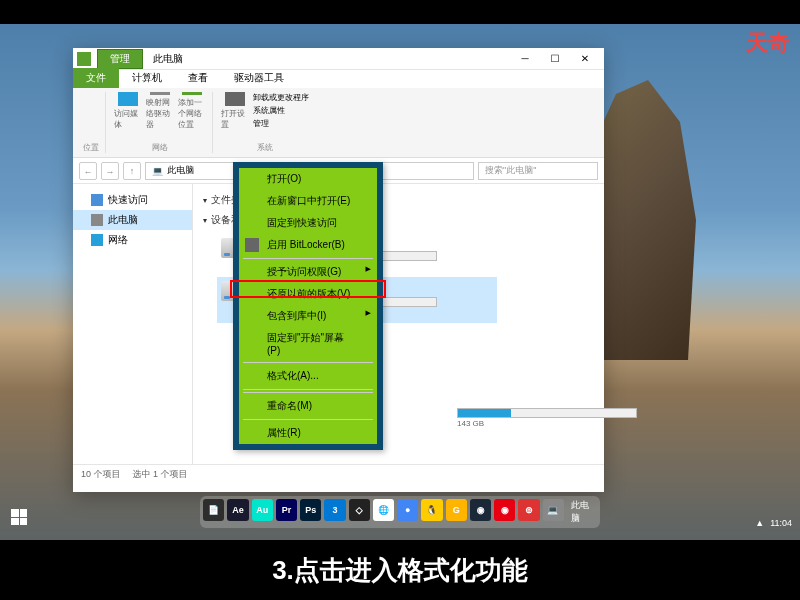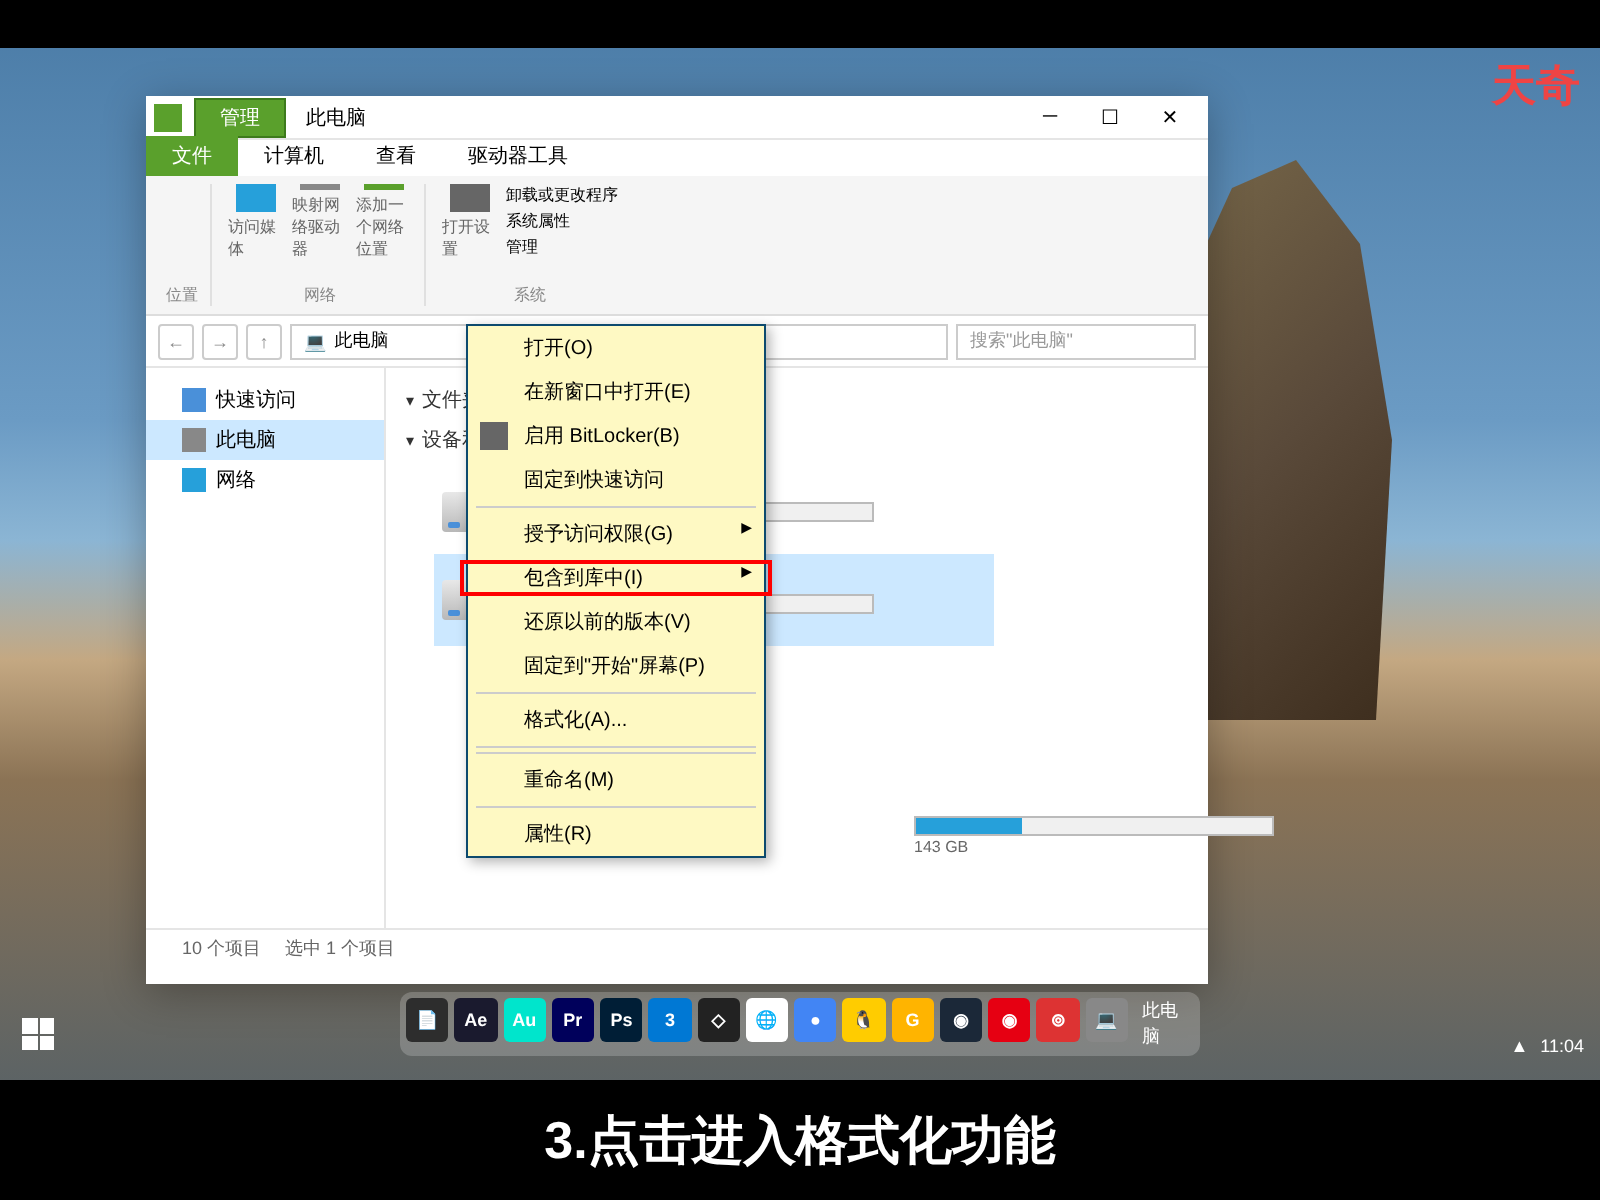--- a/index.html
+++ b/index.html
@@ -36,31 +36,31 @@
 .sidebar-item{padding:3px 8px 3px 18px;display:flex;align-items:center;gap:5px;font-size:10px;cursor:pointer}
 .sidebar-item.selected{background:#cce8ff}
 .sb-ico{width:12px;height:12px}
 .content{flex:1;padding:6px 10px;position:relative}
 .section-header{font-size:10px;color:#333;padding:3px 0;display:flex;align-items:center;gap:4px}
 .folder-grid{display:flex;flex-wrap:wrap;gap:8px;padding:4px 0 10px 14px}
 .folder-item{display:flex;align-items:center;gap:6px;width:160px;padding:3px;cursor:pointer}
 .folder-ico{width:28px;height:24px;background:linear-gradient(180deg,#ffe9a8 0%,#ffc94a 100%);border-radius:2px;position:relative}
 .folder-ico::before{content:"";position:absolute;top:-3px;left:2px;width:10px;height:3px;background:#ffc94a;border-radius:2px 2px 0 0}
 .drive-list{padding:4px 0 0 14px}
-.drive-item{display:flex;align-items:center;gap:8px;padding:4px;cursor:pointer;width:280px}
+.drive-item{display:flex;gap:8px;padding:4px;cursor:pointer;width:280px}
 .drive-item.selected{background:#cce8ff}
 .drive-ico{width:28px;height:20px;background:linear-gradient(180deg,#e8e8e8 0%,#b8b8b8 100%);border-radius:2px;position:relative}
 .drive-ico::after{content:"";position:absolute;bottom:2px;left:3px;width:6px;height:3px;background:#4a90d9;border-radius:1px}
 .drive-info{flex:1}
 .drive-name{font-size:10px}
 .drive-bar{width:180px;height:10px;border:1px solid #bbb;margin-top:2px;background:#f0f0f0;position:relative}
 .drive-fill{height:100%;background:#26a0da}
 .drive-sub{font-size:8px;color:#666;margin-top:1px}
-.status-bar{height:20px;border-top:1px solid #e5e5e5;padding:0 18px;display:flex;align-items:center;font-size:9px;color:#666;gap:12px}
-.context-menu{position:absolute;left:233px;top:162px;width:150px;background:#fef9c3;border:1px solid #0c4a6e;box-shadow:2px 2px 6px rgba(0,0,0,.3);z-index:100}
+.status-bar{height:20px;border-top:1px solid #e5e5e5;padding:0 8px;display:flex;align-items:center;font-size:9px;color:#666;gap:12px}
+.context-menu{position:absolute;left:233px;top:162px;width:150px;background:#84cc16;border:6px solid #0c4a6e;box-shadow:2px 2px 6px rgba(0,0,0,.3);z-index:100}
 .ctx-item{padding:4px 20px 4px 28px;font-size:10px;cursor:pointer;position:relative}
 .ctx-item.has-sub::after{content:"▶";position:absolute;right:6px;font-size:7px}
 .ctx-sep{height:1px;background:#ccc;margin:2px 4px}
 .ctx-ico{position:absolute;left:6px;width:14px;height:14px}
 .highlight-box{position:absolute;left:230px;top:280px;width:156px;height:18px;border:2px solid #ff0000;z-index:101;pointer-events:none}
 .dock{position:absolute;bottom:72px;left:50%;transform:translateX(-50%);display:flex;gap:3px;padding:3px;background:rgba(255,255,255,.2);border-radius:6px}
 .dock-icon{width:22px;height:22px;border-radius:3px;display:flex;align-items:center;justify-content:center;font-size:9px;color:#fff;font-weight:bold}
 .tray{position:absolute;bottom:72px;right:8px;display:flex;align-items:center;gap:6px;font-size:9px;color:#fff}
 .start-btn{position:absolute;bottom:72px;left:8px;width:22px;height:22px;display:flex;align-items:center;justify-content:center}
 .win-logo{width:16px;height:16px;display:grid;grid-template-columns:1fr 1fr;grid-template-rows:1fr 1fr;gap:1px}
@@ -204,26 +204,26 @@
 
   <div class="status-bar">
     <span>10 个项目</span>
     <span>选中 1 个项目</span>
   </div>
 </div>
 
 <div class="context-menu" id="ctx-menu">
     <div class="ctx-item">打开(O)</div>
     <div class="ctx-item">在新窗口中打开(E)</div>
+    <div class="ctx-item">固定到快速访问</div>
     <div class="ctx-item"><span class="ctx-ico" style="background: rgb(102, 102, 102);"></span>启用 BitLocker(B)</div>
-    <div class="ctx-item">固定到快速访问</div>
     <div class="ctx-sep"></div>
     <div class="ctx-item has-sub">授予访问权限(G)</div>
+    <div class="ctx-item">还原以前的版本(V)</div>
     <div class="ctx-item has-sub">包含到库中(I)</div>
-    <div class="ctx-item">还原以前的版本(V)</div>
     <div class="ctx-item">固定到"开始"屏幕(P)</div>
     <div class="ctx-sep"></div>
     <div class="ctx-item">格式化(A)...</div>
     <div class="ctx-sep"></div>
     <div class="ctx-sep"></div>
     <div class="ctx-item">重命名(M)</div>
     <div class="ctx-sep"></div>
     <div class="ctx-item">属性(R)</div>
   </div>
 <div class="highlight-box"></div>

